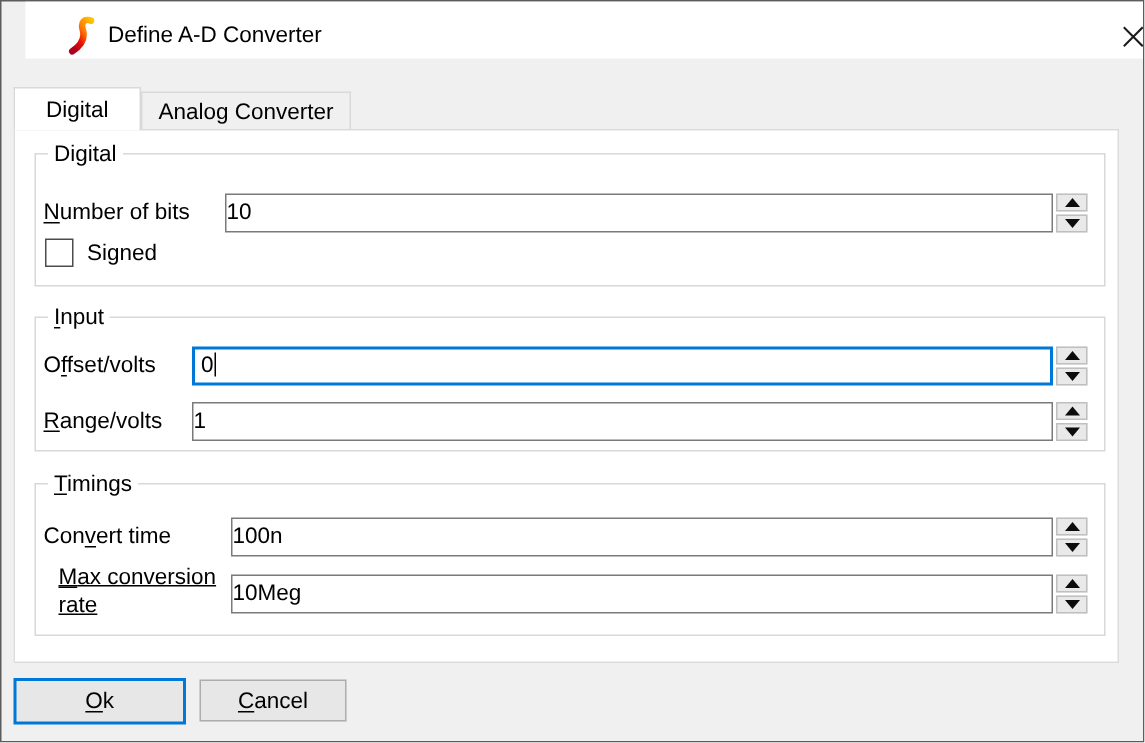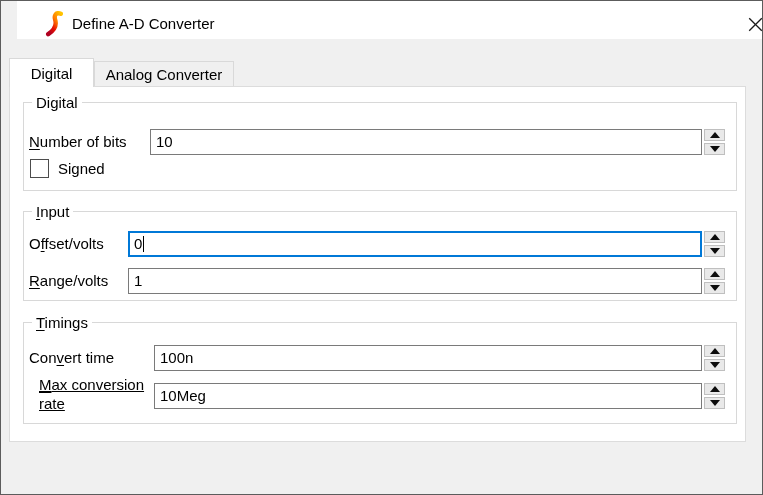--- a/index.html
+++ b/index.html
@@ -25,21 +25,21 @@
   
   .pane{position:absolute;left:8px;top:85px;width:737px;height:356px;background:var(--pane-bg);
     border:1px solid #dcdcdc;box-sizing:border-box;}
   .group{position:absolute;border:1px solid var(--group-border);box-sizing:border-box;}
   .legend{position:absolute;left:8px;top:-10px;background:var(--pane-bg);padding:0 4px;line-height:19px;}
   .g-output{left:13px;top:15px;width:714px;height:89px;}
   .g-input{left:13px;top:124px;width:714px;height:90px;}
   .g-timings{left:13px;top:235px;width:714px;height:102px;}
   .lbl{position:absolute;white-space:nowrap;}
   .field{position:absolute;background:#fff;border:1px solid var(--field-border);box-sizing:border-box;
-    height:26px;line-height:24px;padding-left:5px;overflow:hidden;}
+    height:26px;line-height:24px;overflow:hidden;}
   .field.focused{border:2px solid var(--accent);line-height:22px;padding-left:4px;}
   .caret{display:inline-block;width:1px;height:16px;background:#000;vertical-align:-3px;margin-left:1px;}
   .spinner{position:absolute;width:21px;height:26px;display:flex;flex-direction:column;justify-content:space-between;}
   .spin-btn{height:12px;background:#e9e9e9;border:1px solid #bfbfbf;box-sizing:border-box;
     display:flex;align-items:center;justify-content:center;}
   .tri-up{width:0;height:0;border-left:5px solid transparent;border-right:5px solid transparent;border-bottom:6px solid #0c0c0c;}
   .tri-down{width:0;height:0;border-left:5px solid transparent;border-right:5px solid transparent;border-top:6px solid #0c0c0c;}
   .checkbox{position:absolute;width:19px;height:19px;background:#fff;border:1px solid #4c4c4c;box-sizing:border-box;}
   .wrap-lbl{position:absolute;width:120px;line-height:19px;white-space:normal;}
   
@@ -152,14 +152,20 @@
             <div class="tri-up"></div>
           </div>
         <div class="spin-btn">
             <div class="tri-down"></div>
           </div>
       </div>
     </div>
 
   </div>
 
+  <div class="btn btn-ok">
+    <span><u>O</u>k</span>
+  </div>
+  <div class="btn btn-cancel">
+    <span><u>C</u>ancel</span>
+  </div>
 
 </div>
 
 </body></html>

